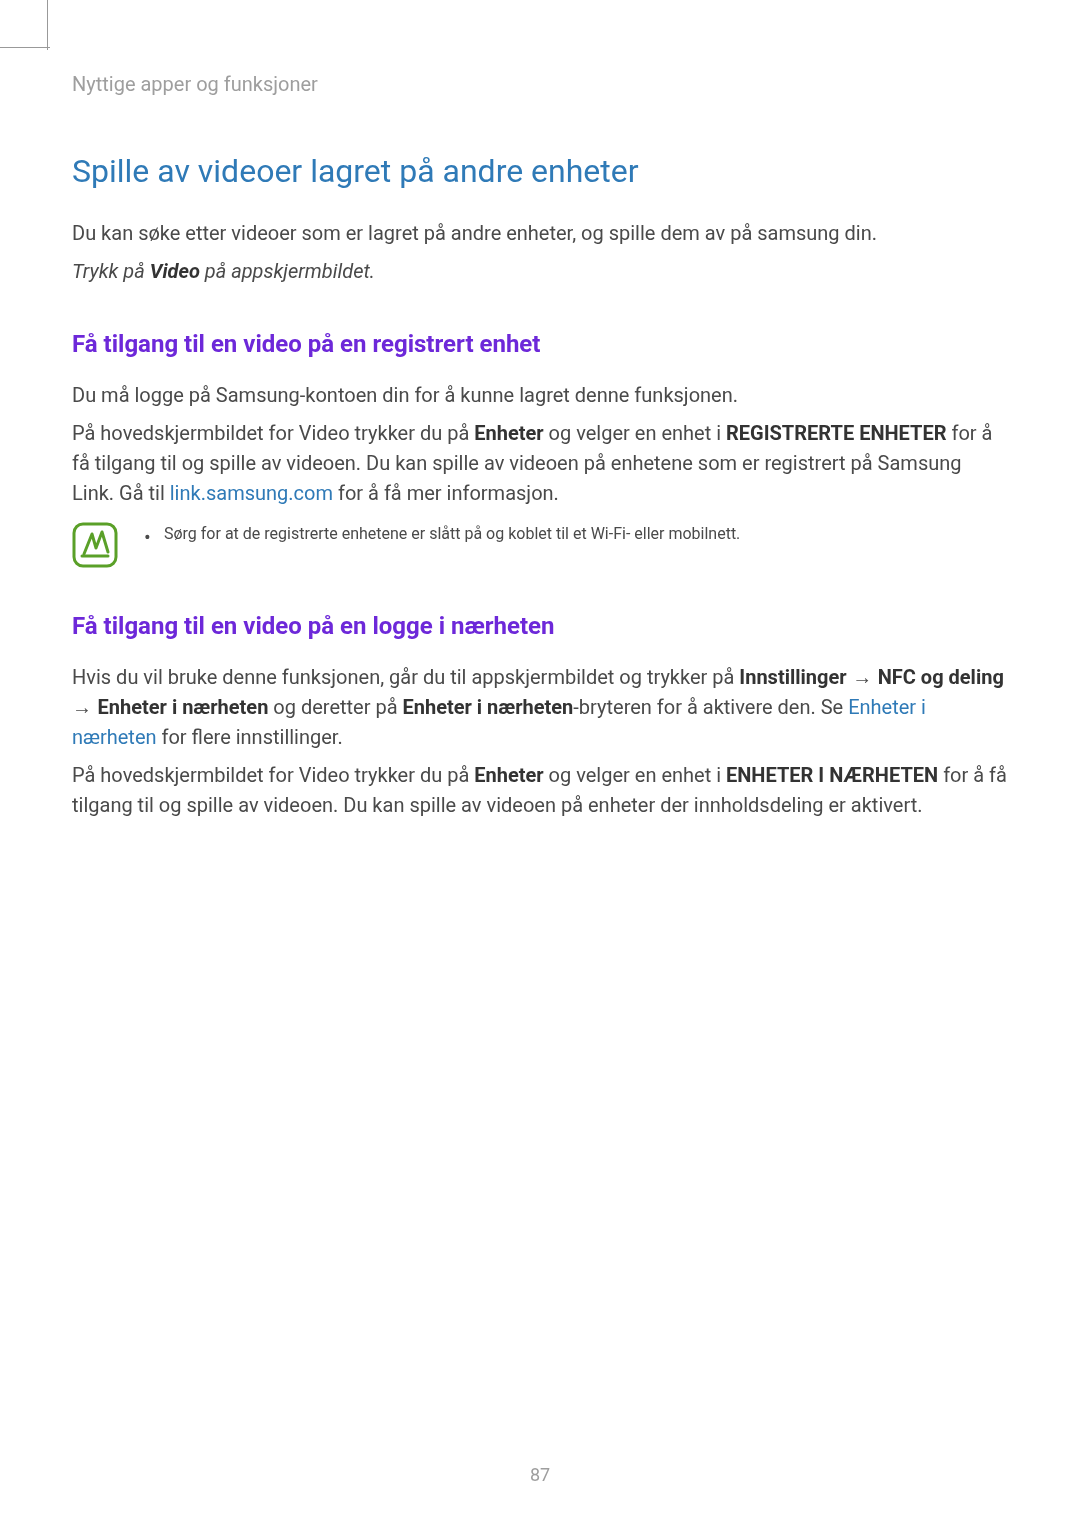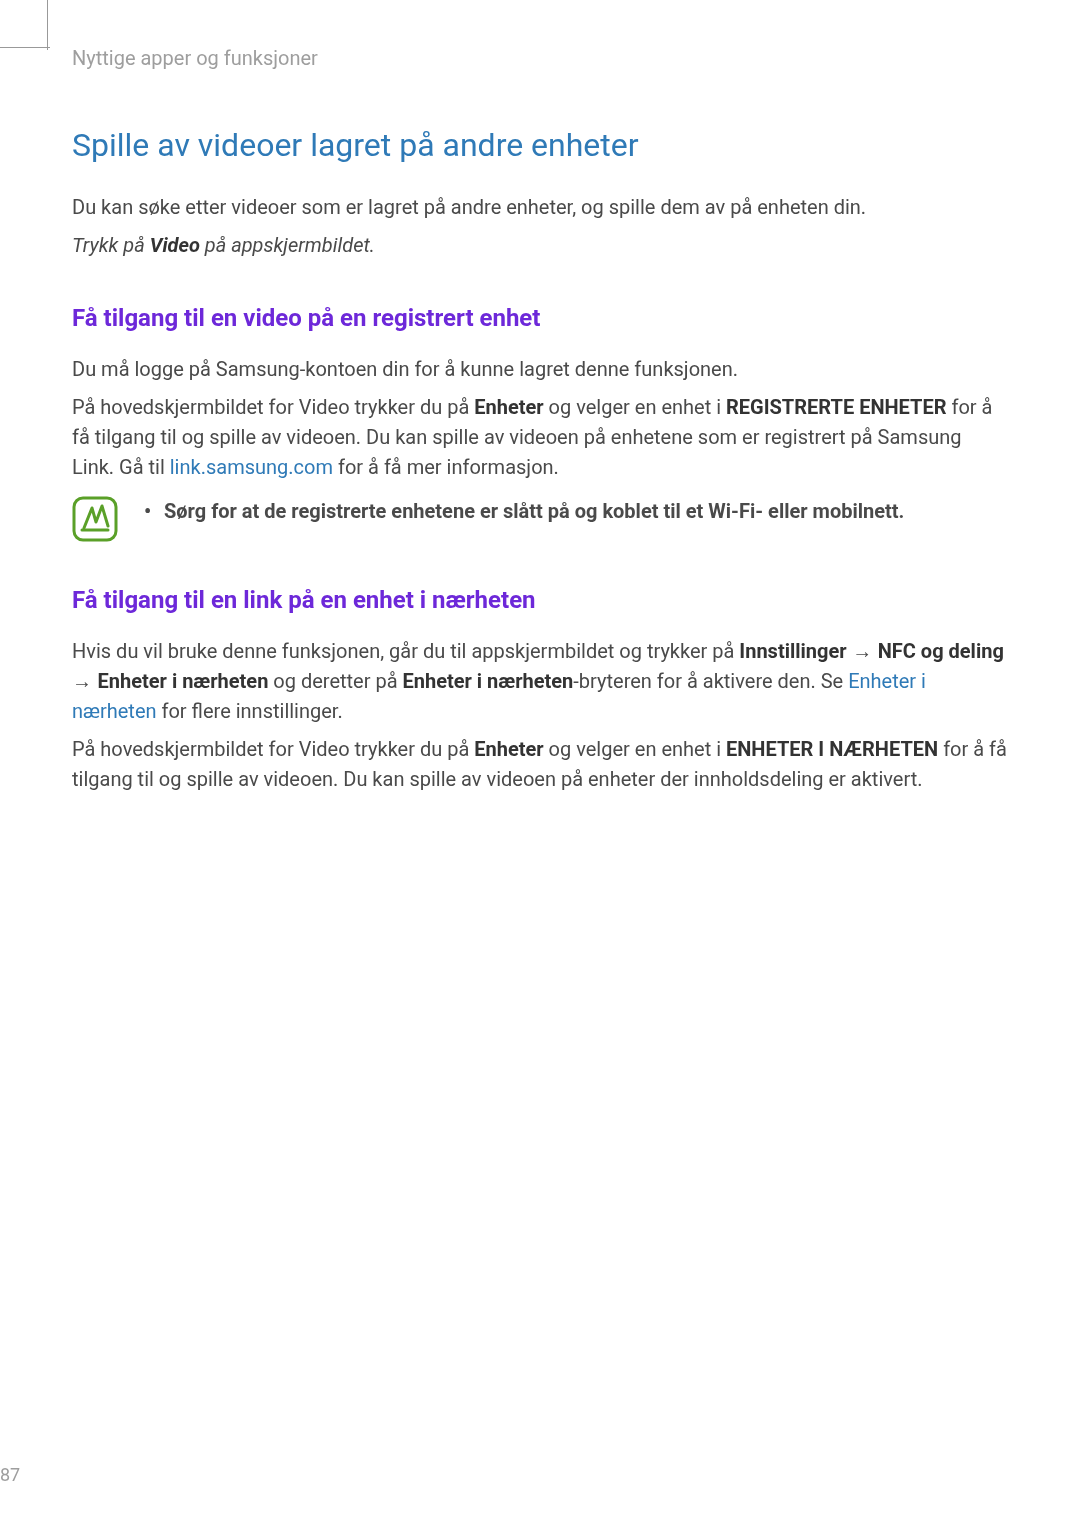--- a/index.html
+++ b/index.html
@@ -26,20 +26,21 @@
     .crop-mark-h {
       position: absolute;
       left: 0;
       top: 47px;
       width: 50px;
       height: 1px;
       background: #999;
     }
     .page {
       padding: 46px 72px 0 72px;
+      margin-top: 26px;
     }
     .breadcrumb {
       font-size: 20px;
       color: #9e9e9e;
       font-weight: 400;
       margin-bottom: 56px;
     }
     .h1 {
       font-size: 32px;
       color: #2f7ab7;
@@ -86,59 +87,59 @@
       width: 46px;
       height: 46px;
     }
     .note-list {
       list-style: none;
       flex: 1;
     }
     .note-list li {
       position: relative;
       padding-left: 26px;
-      font-size: 20px;
+      font-size: 16px;
       color: #4a4a4a;
       line-height: 1.5;
       margin-bottom: 6px;
-      font-weight: bold;
     }
     .note-list li::before {
       content: "•";
       position: absolute;
       left: 6px;
       top: 0;
       font-size: 20px;
       color: #4a4a4a;
     }
     .page-number {
       position: absolute;
       bottom: 42px;
       left: 0;
       right: 0;
+      text-align: center;
       font-size: 18px;
       color: #9e9e9e;
     }
     .arrow {
       font-family: Arial, sans-serif;
     }
   </style>
 </head>
 <body>
 
 <div class="crop-mark-v"></div>
 <div class="crop-mark-h"></div>
 
 <div class="page">
 
   <div class="breadcrumb">Nyttige apper og funksjoner</div>
 
   <h1 class="h1">Spille av videoer lagret på andre enheter</h1>
 
-  <p class="body-text">Du kan søke etter videoer som er lagret på andre enheter, og spille dem av på enheten din.</p>
+  <p class="body-text">Du kan søke etter videoer som er lagret på andre enheter, og spille dem av på samsung din.</p>
 
   <p class="body-text last-in-block">
     <span>Trykk på </span><strong>Video</strong><span> på appskjermbildet.</span>
   </p>
 
   <h2 class="h2">Få tilgang til en video på en registrert enhet</h2>
 
   <p class="body-text">Du må logge på Samsung-kontoen din for å kunne lagret denne funksjonen.</p>
 
   <p class="body-text">
@@ -151,21 +152,21 @@
         <rect x="2" y="2" width="42" height="42" rx="9" ry="9" fill="none" stroke="#5aa028" stroke-width="3"></rect>
         <path d="M 12 32 L 20 12 L 24 26 L 30 10 L 36 30" fill="none" stroke="#5aa028" stroke-width="3" stroke-linejoin="round" stroke-linecap="round"></path>
         <path d="M 10 34 L 36 34" fill="none" stroke="#5aa028" stroke-width="3" stroke-linecap="round"></path>
       </svg>
     </div>
     <ul class="note-list">
       <li>Sørg for at de registrerte enhetene er slått på og koblet til et Wi-Fi- eller mobilnett.</li>
     </ul>
   </div>
 
-  <h2 class="h2">Få tilgang til en link på en enhet i nærheten</h2>
+  <h2 class="h2">Få tilgang til en video på en logge i nærheten</h2>
 
   <p class="body-text">
     <span>Hvis du vil bruke denne funksjonen, går du til appskjermbildet og trykker på </span><strong>Innstillinger</strong><span class="arrow"> → </span><strong>NFC og deling</strong><span class="arrow"> → </span><strong>Enheter i nærheten</strong><span> og deretter på </span><strong>Enheter i nærheten</strong><span>-bryteren for å aktivere den. Se </span><span class="link">Enheter i nærheten</span><span> for flere innstillinger.</span>
   </p>
 
   <p class="body-text">
     <span>På hovedskjermbildet for Video trykker du på </span><strong>Enheter</strong><span> og velger en enhet i </span><strong>ENHETER I NÆRHETEN</strong><span> for å få tilgang til og spille av videoen. Du kan spille av videoen på enheter der innholdsdeling er aktivert.</span>
   </p>
 
 </div>

